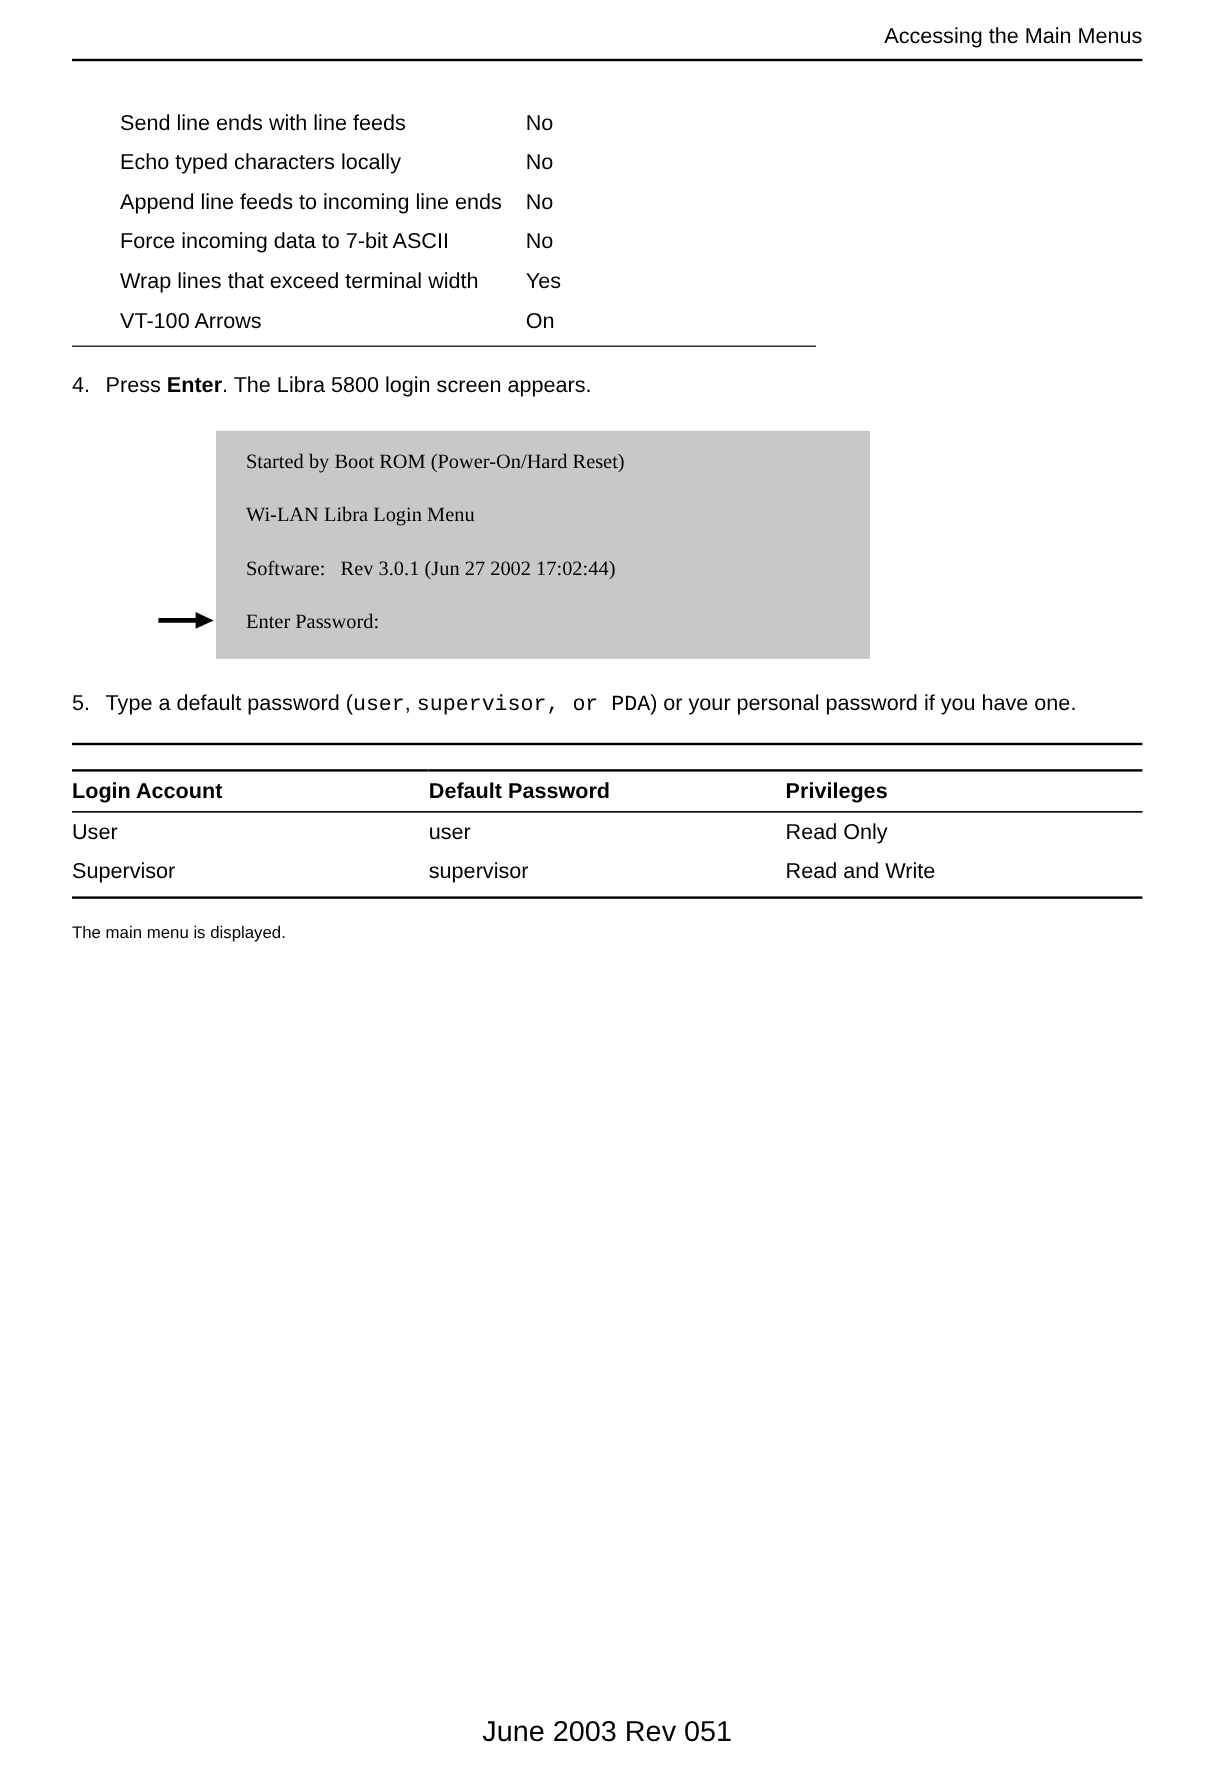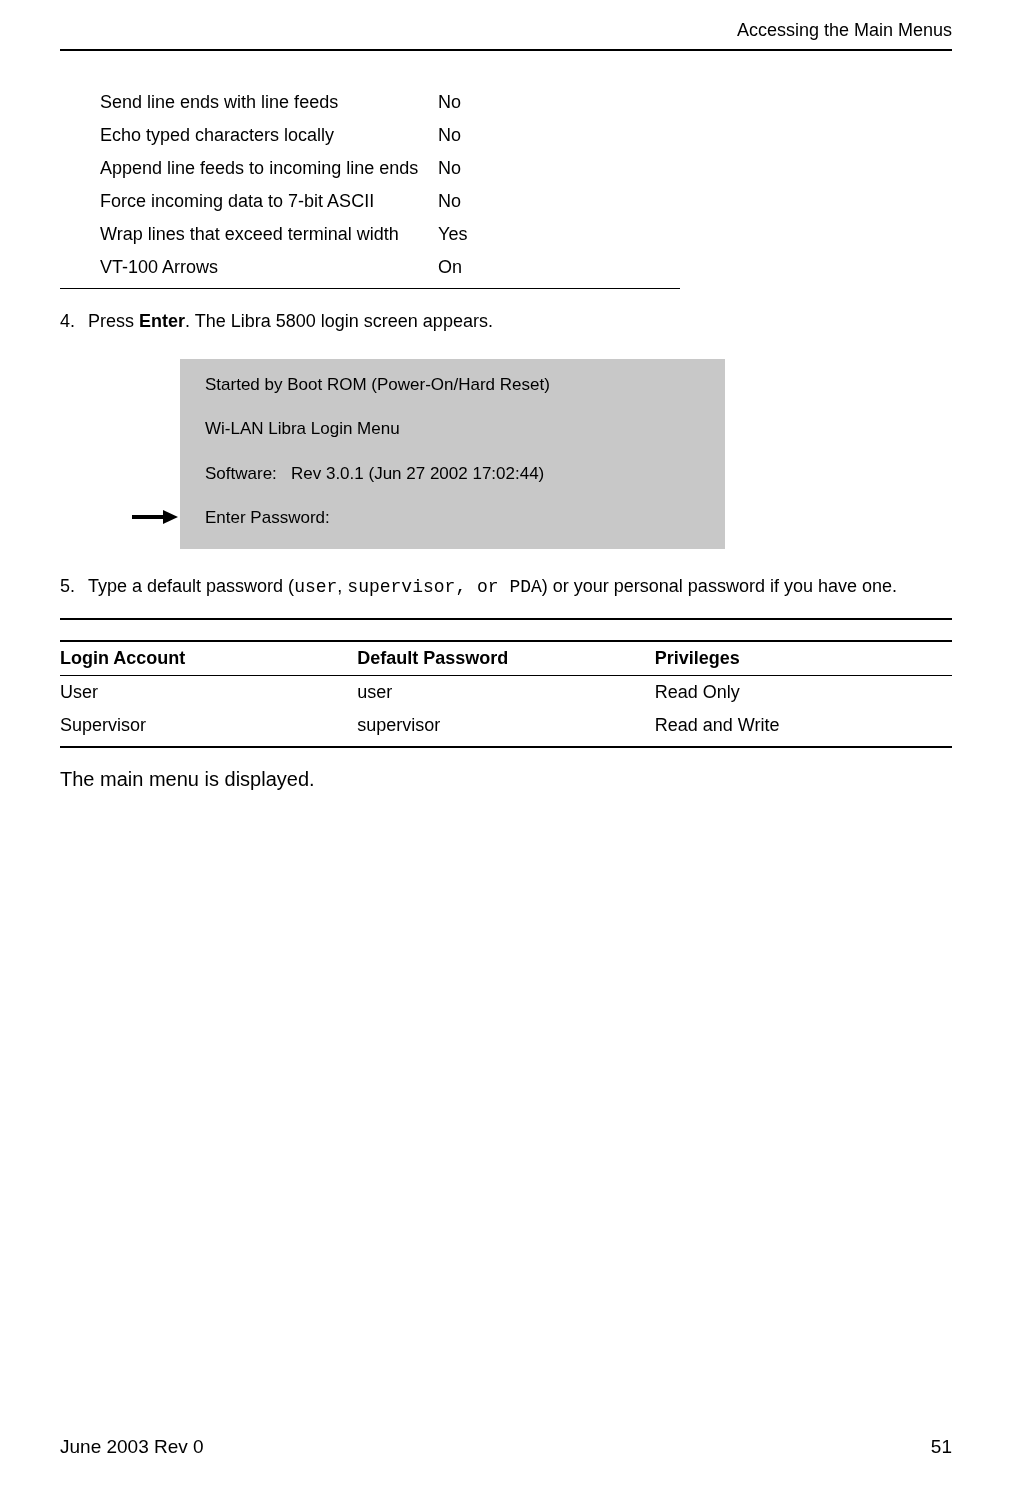--- a/index.html
+++ b/index.html
@@ -64,21 +64,21 @@
       flex: 1;
     }
     .bold { font-weight: bold; }
     .mono { font-family: "Courier New", Courier, monospace; }
     .terminal-container {
       margin: 25px 0 25px 120px;
       position: relative;
     }
     .terminal {
       background: #c8c8c8;
-      font-family: Liberation Sans, sans-serif;
+      font-family: Liberation Serif, serif;
       font-size: 17px;
       padding: 15px 20px 20px 25px;
       width: 500px;
       line-height: 1.3;
       white-space: pre;
     }
     .arrow {
       position: absolute;
       left: -50px;
       top: 148px;
@@ -109,26 +109,26 @@
       border-top: 2px solid #000;
       width: 100%;
       margin-top: 4px;
     }
     .footer {
       position: absolute;
       bottom: 30px;
       left: 60px;
       right: 60px;
       display: flex;
-      justify-content: space-between;
-      font-size: 19px;
+      justify-content: center;
+      font-size: 24px;
     }
     .body-text {
       margin-top: 20px;
-      font-size: 20px;
+      font-size: 14px;
     }
     .thead-top {
       border-top: 2px solid #000;
       height: 2px;
     }
   </style>
 </head>
 <body>
 
 <div class="page">

